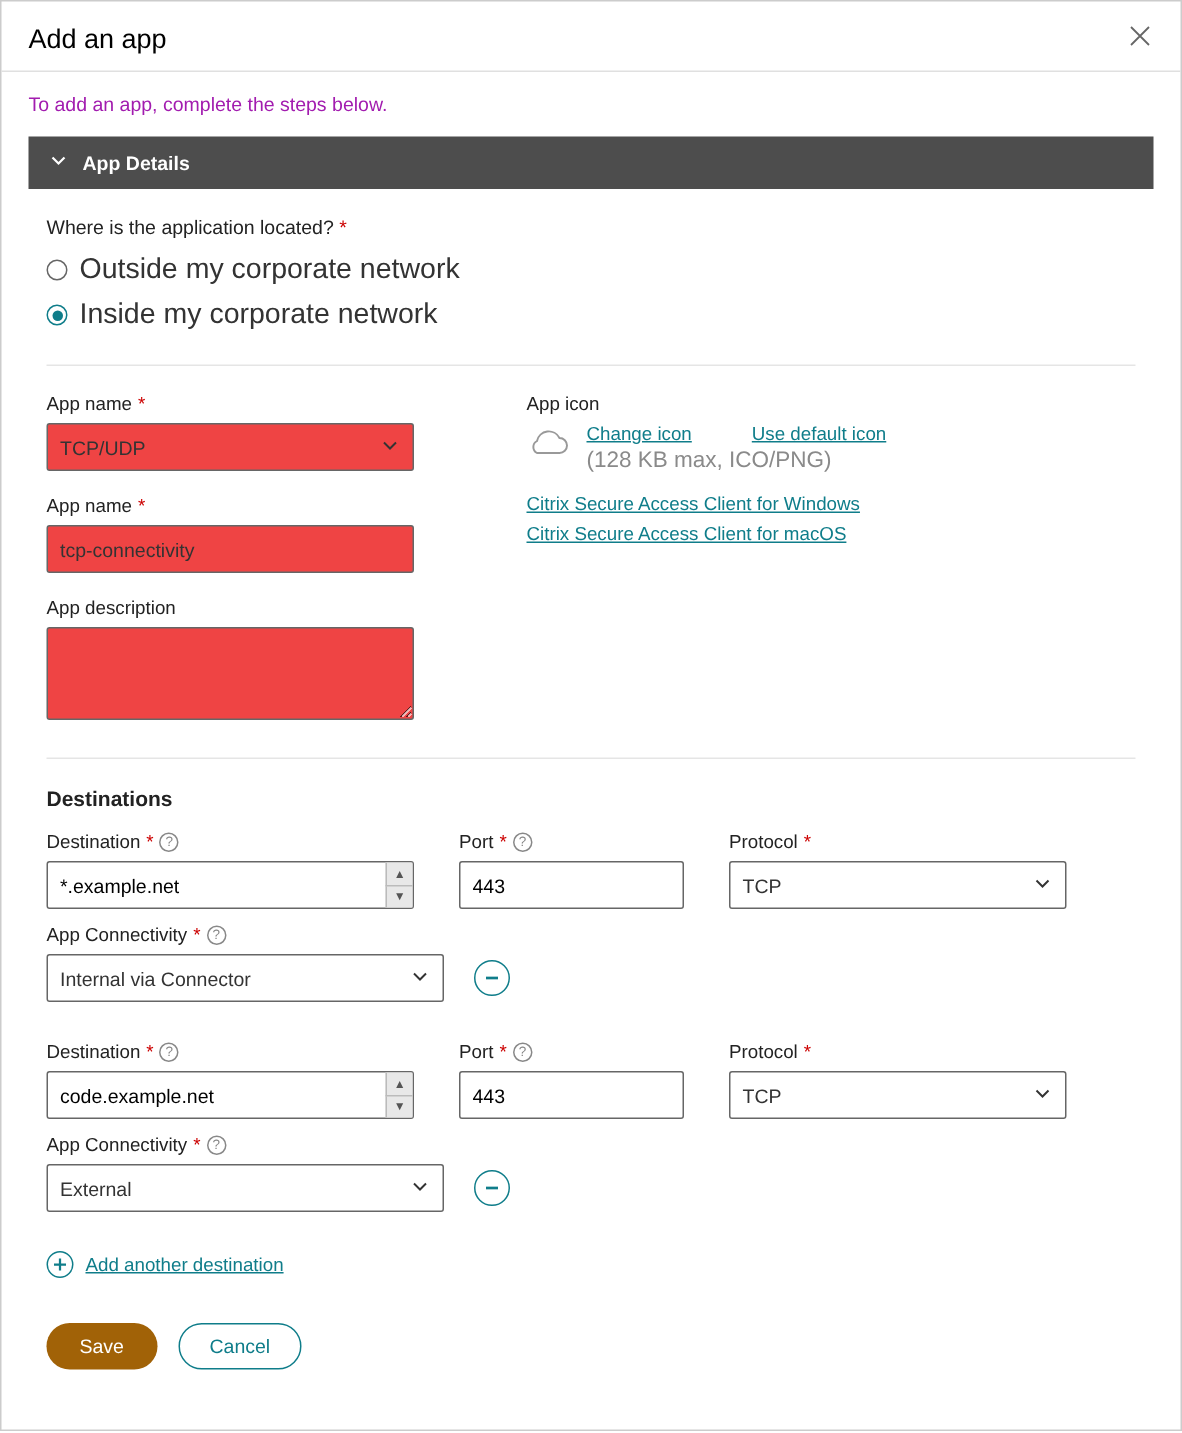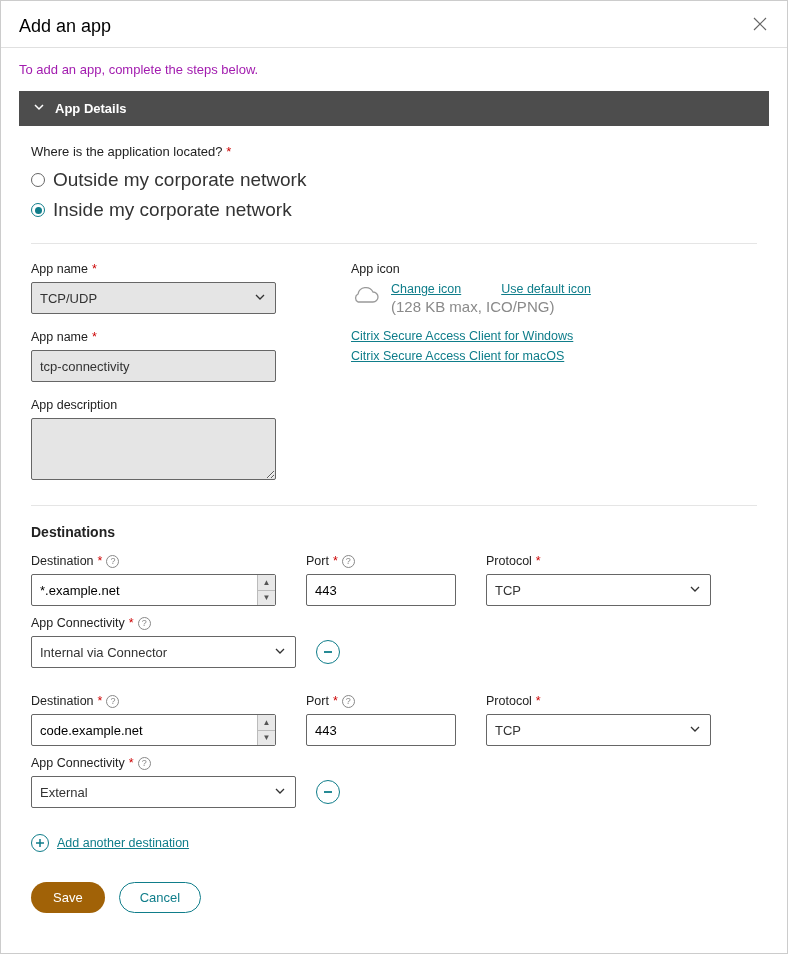--- a/index.html
+++ b/index.html
@@ -16,21 +16,21 @@
   .q-label { font-size: 13px; color: #222; margin-bottom: 10px; }
   .req { color: #c00; }
   .radio-row { display: flex; align-items: center; gap: 8px; margin-bottom: 8px; font-size: 19px; color: #333; }
   .radio-outer { width: 14px; height: 14px; border: 1.5px solid #666; border-radius: 50%; display: inline-flex; align-items: center; justify-content: center; }
   .radio-outer.sel { border-color: #0f7d8a; }
   .radio-inner { width: 7px; height: 7px; background: #0f7d8a; border-radius: 50%; }
   .hr-mid { border: none; border-top: 1px solid #e5e5e5; margin: 22px 0 18px; }
   .two-col { display: flex; gap: 60px; }
   .col { flex: 0 0 auto; }
   .field-label { font-size: 12.5px; color: #222; margin-bottom: 6px; display: flex; align-items: center; gap: 4px; }
-  .select, .input, .textarea { border: 1px solid #666; border-radius: 2px; font-size: 13px; color: #333; padding: 6px 8px; background: #e5e5e5; }
+  .select, .input, .textarea { border: 1px solid #666; border-radius: 2px; font-size: 13px; color: #333; padding: 6px 8px; background: #ef4444; }
   .select { width: 245px; height: 32px; display: flex; align-items: center; justify-content: space-between; }
   .input { width: 245px; height: 32px; }
   .textarea { width: 245px; height: 62px; resize: both; }
   .chev-down { font-size: 14px; color: #333; }
   .icon-block { display: flex; align-items: flex-start; gap: 12px; margin-top: 6px; }
   .cloud-icon { width: 28px; height: 22px; color: #8a8a8a; flex-shrink: 0; margin-top: 2px; }
   .icon-links-top { display: flex; gap: 40px; }
   .link { color: #0f7d8a; text-decoration: underline; font-size: 12.5px; cursor: pointer; }
   .hint { color: #8a8a8a; font-size: 15px; margin-top: 2px; }
   .dl-links { margin-top: 14px; display: flex; flex-direction: column; gap: 6px; }

